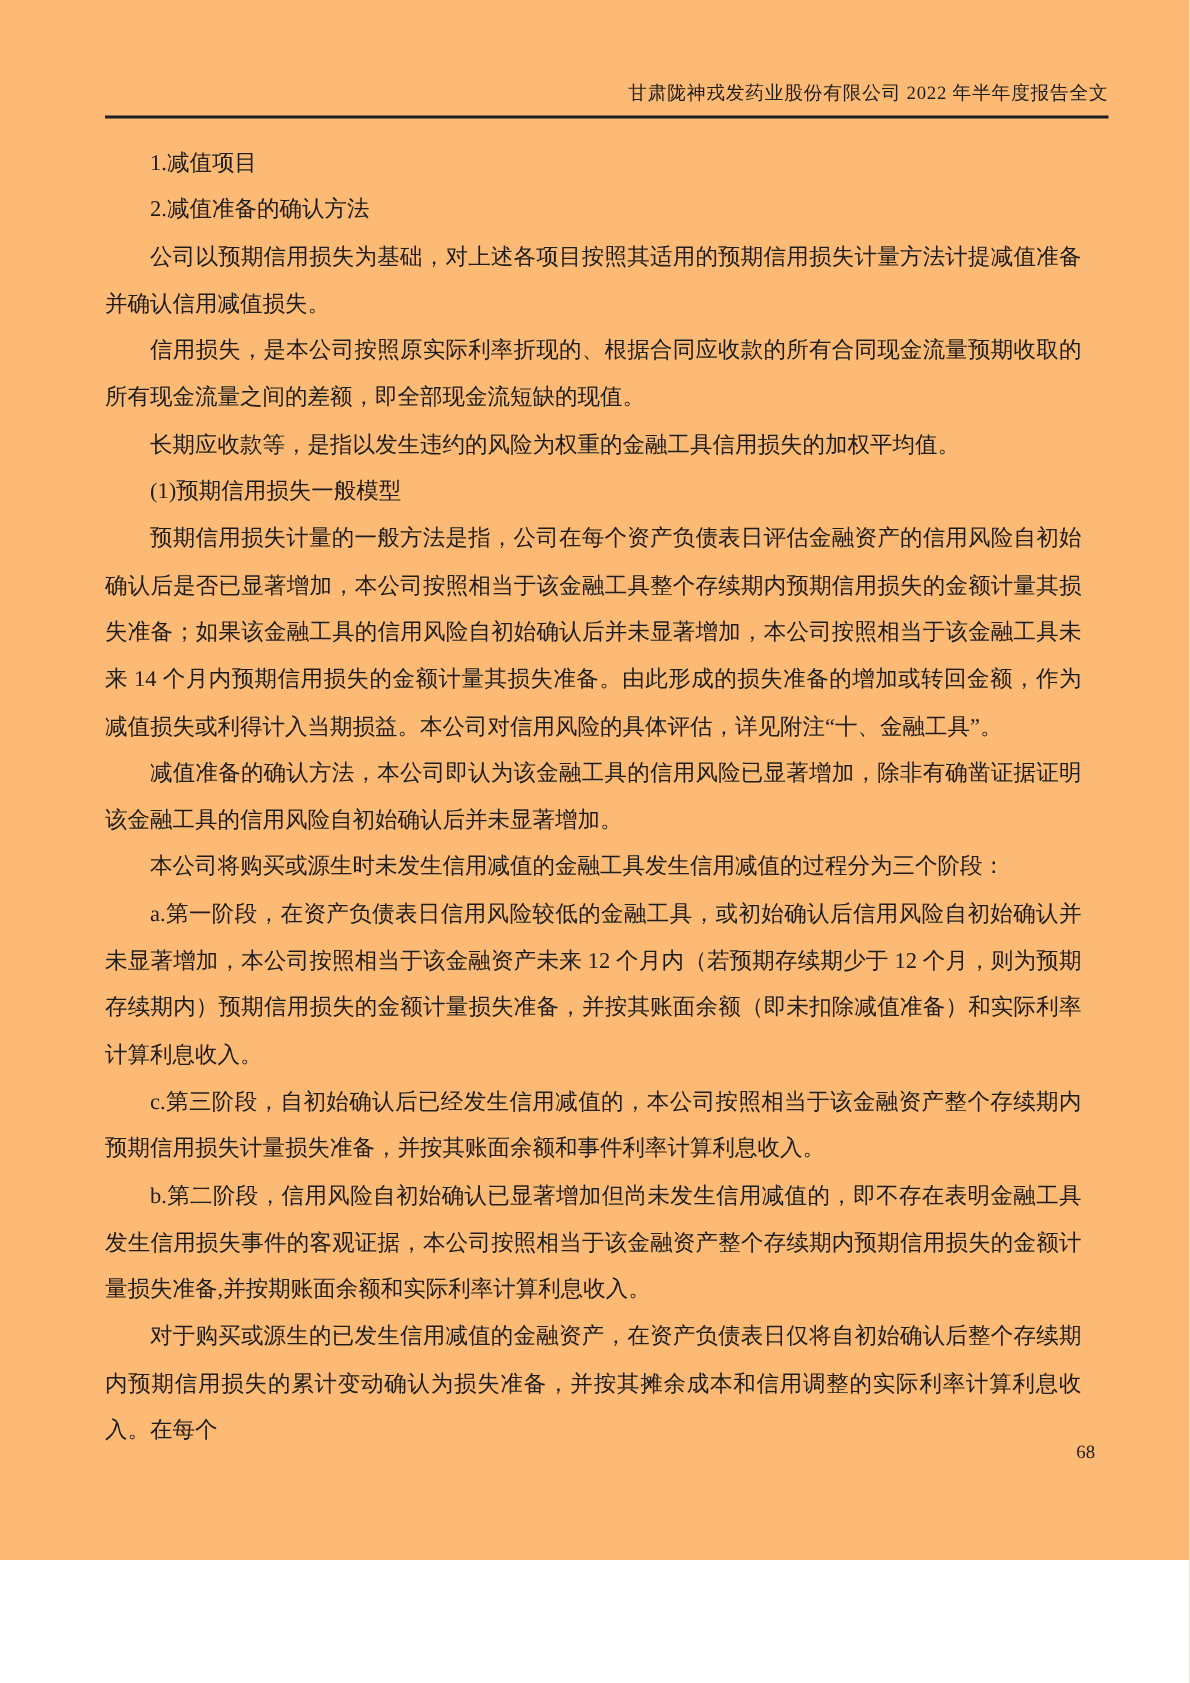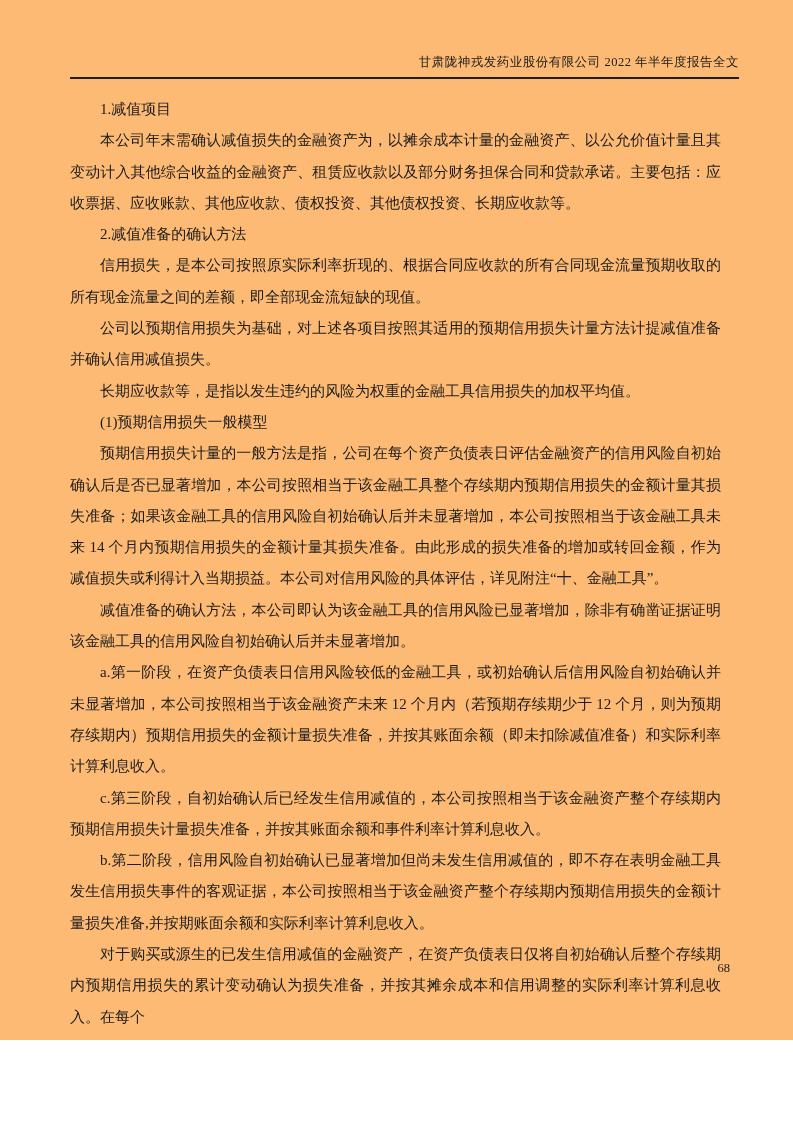--- a/index.html
+++ b/index.html
@@ -56,28 +56,28 @@
 </style>
 </head>
 <body>
 
 <div class="page">
 
   <div class="page-header">甘肃陇神戎发药业股份有限公司 2022 年半年度报告全文</div>
 
   <div class="page-body">
     <p>1.减值项目</p>
-    <p>本公司年末需确认减值损失的金融资产为，以摊余成本计量的金融资产、以公允价值计量且其变动计入其他综合收益的金融资产、租赁应收款以及部分财务担保合同和贷款承诺。主要包括：应收票据、应收账款、其他应收款、债权投资、其他债权投资、长期应收款等。</p>
     <p>2.减值准备的确认方法</p>
+    <p>公司以预期信用损失为基础，对上述各项目按照其适用的预期信用损失计量方法计提减值准备并确认信用减值损失。</p>
     <p>信用损失，是本公司按照原实际利率折现的、根据合同应收款的所有合同现金流量预期收取的所有现金流量之间的差额，即全部现金流短缺的现值。</p>
-    <p>公司以预期信用损失为基础，对上述各项目按照其适用的预期信用损失计量方法计提减值准备并确认信用减值损失。</p>
     <p>长期应收款等，是指以发生违约的风险为权重的金融工具信用损失的加权平均值。</p>
     <p>(1)预期信用损失一般模型</p>
     <p>预期信用损失计量的一般方法是指，公司在每个资产负债表日评估金融资产的信用风险自初始确认后是否已显著增加，本公司按照相当于该金融工具整个存续期内预期信用损失的金额计量其损失准备；如果该金融工具的信用风险自初始确认后并未显著增加，本公司按照相当于该金融工具未来 14 个月内预期信用损失的金额计量其损失准备。由此形成的损失准备的增加或转回金额，作为减值损失或利得计入当期损益。本公司对信用风险的具体评估，详见附注“十、金融工具”。</p>
     <p>减值准备的确认方法，本公司即认为该金融工具的信用风险已显著增加，除非有确凿证据证明该金融工具的信用风险自初始确认后并未显著增加。</p>
+    <p>本公司将购买或源生时未发生信用减值的金融工具发生信用减值的过程分为三个阶段：</p>
     <p>a.第一阶段，在资产负债表日信用风险较低的金融工具，或初始确认后信用风险自初始确认并未显著增加，本公司按照相当于该金融资产未来 12 个月内（若预期存续期少于 12 个月，则为预期存续期内）预期信用损失的金额计量损失准备，并按其账面余额（即未扣除减值准备）和实际利率计算利息收入。</p>
     <p>c.第三阶段，自初始确认后已经发生信用减值的，本公司按照相当于该金融资产整个存续期内预期信用损失计量损失准备，并按其账面余额和事件利率计算利息收入。</p>
     <p>b.第二阶段，信用风险自初始确认已显著增加但尚未发生信用减值的，即不存在表明金融工具发生信用损失事件的客观证据，本公司按照相当于该金融资产整个存续期内预期信用损失的金额计量损失准备,并按期账面余额和实际利率计算利息收入。</p>
     <p>对于购买或源生的已发生信用减值的金融资产，在资产负债表日仅将自初始确认后整个存续期内预期信用损失的累计变动确认为损失准备，并按其摊余成本和信用调整的实际利率计算利息收入。在每个</p>
   </div>
 
   <div class="page-footer">68</div>
 
 </div>
 

